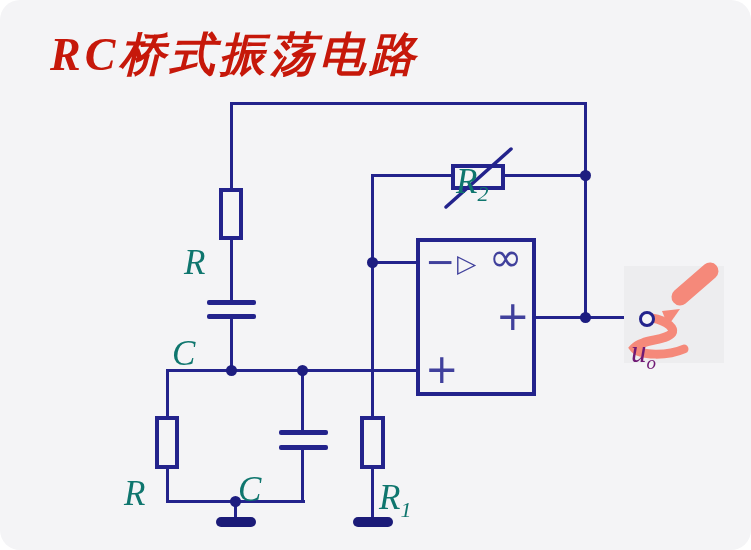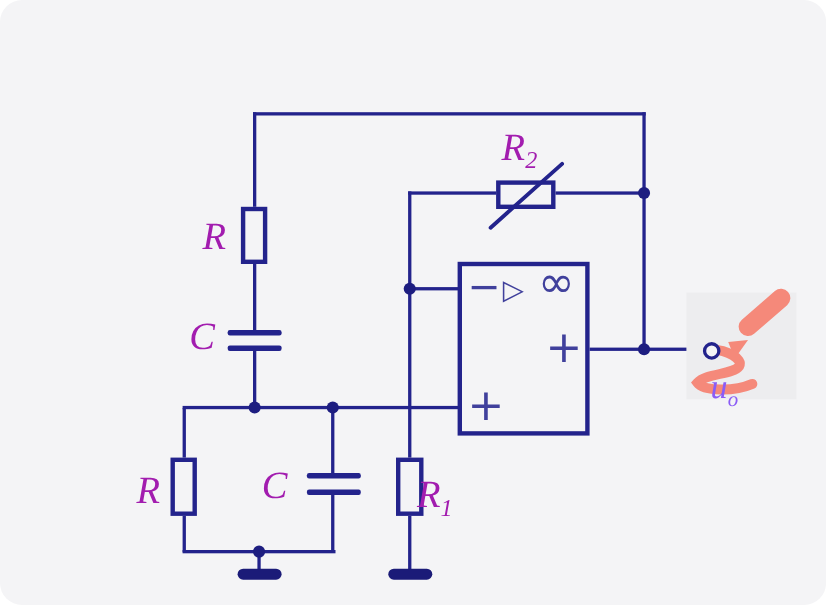--- a/index.html
+++ b/index.html
@@ -10,34 +10,35 @@
   
   .wire{position:absolute;background:#23238c;}
   .dot{position:absolute;width:11px;height:11px;border-radius:50%;background:#1d1d80;}
   .comp{position:absolute;border:4px solid #23238c;background:#f4f4f6;box-sizing:border-box;}
   .plate{position:absolute;height:5px;background:#23238c;border-radius:2px;}
   .gnd{position:absolute;width:40px;height:10px;border-radius:5px;background:#1b1b78;}
   
   .title{position:absolute;left:50px;top:24px;width:560px;
          font-size:46px;font-weight:bold;font-style:italic;color:#c6180a;
          letter-spacing:4px;white-space:nowrap;}
-  .lbl{position:absolute;font-style:italic;color:#a21caf;font-size:35px;line-height:1;white-space:nowrap;}
+  .lbl{position:absolute;font-style:italic;color:#0f766e;font-size:35px;line-height:1;white-space:nowrap;margin-top:48px;}
   .lbl sub{font-size:22px;font-style:italic;line-height:0;}
   .opsym{position:absolute;color:#40409c;line-height:1;font-family:"DejaVu Sans","Liberation Sans",sans-serif;}
-  .outlbl{position:absolute;font-style:italic;color:#8b5cf6;font-size:31px;line-height:1;margin-left:15px;}
+  .outlbl{position:absolute;font-style:italic;color:#701a75;font-size:31px;line-height:1;}
   .outlbl sub{font-size:19px;line-height:0;}
   .term{position:absolute;width:10px;height:10px;border:3px solid #23238c;border-radius:50%;background:#f4f4f6;}
   .penbox{position:absolute;left:624px;top:266px;width:100px;height:97px;background:#ededef;}
 </style>
 </head>
 <body>
 
 <div id="stage">
   <div id="panel"></div>
 
+  <div class="title">RC桥式振荡电路</div>
 
   <div class="wire" style="left:230px;top:102px;width:357px;height:3px;"></div>
   <div class="wire" style="left:230px;top:102px;width:3px;height:88px;"></div>
   <div class="wire" style="left:230px;top:238px;width:3px;height:63px;"></div>
   <div class="wire" style="left:230px;top:318px;width:3px;height:53px;"></div>
   <div class="wire" style="left:166px;top:369px;width:252px;height:3px;"></div>
   <div class="wire" style="left:166px;top:371px;width:3px;height:46px;"></div>
   <div class="wire" style="left:166px;top:468px;width:3px;height:34px;"></div>
   <div class="wire" style="left:166px;top:500px;width:139px;height:3px;"></div>
   <div class="wire" style="left:301px;top:371px;width:3px;height:60px;"></div>

